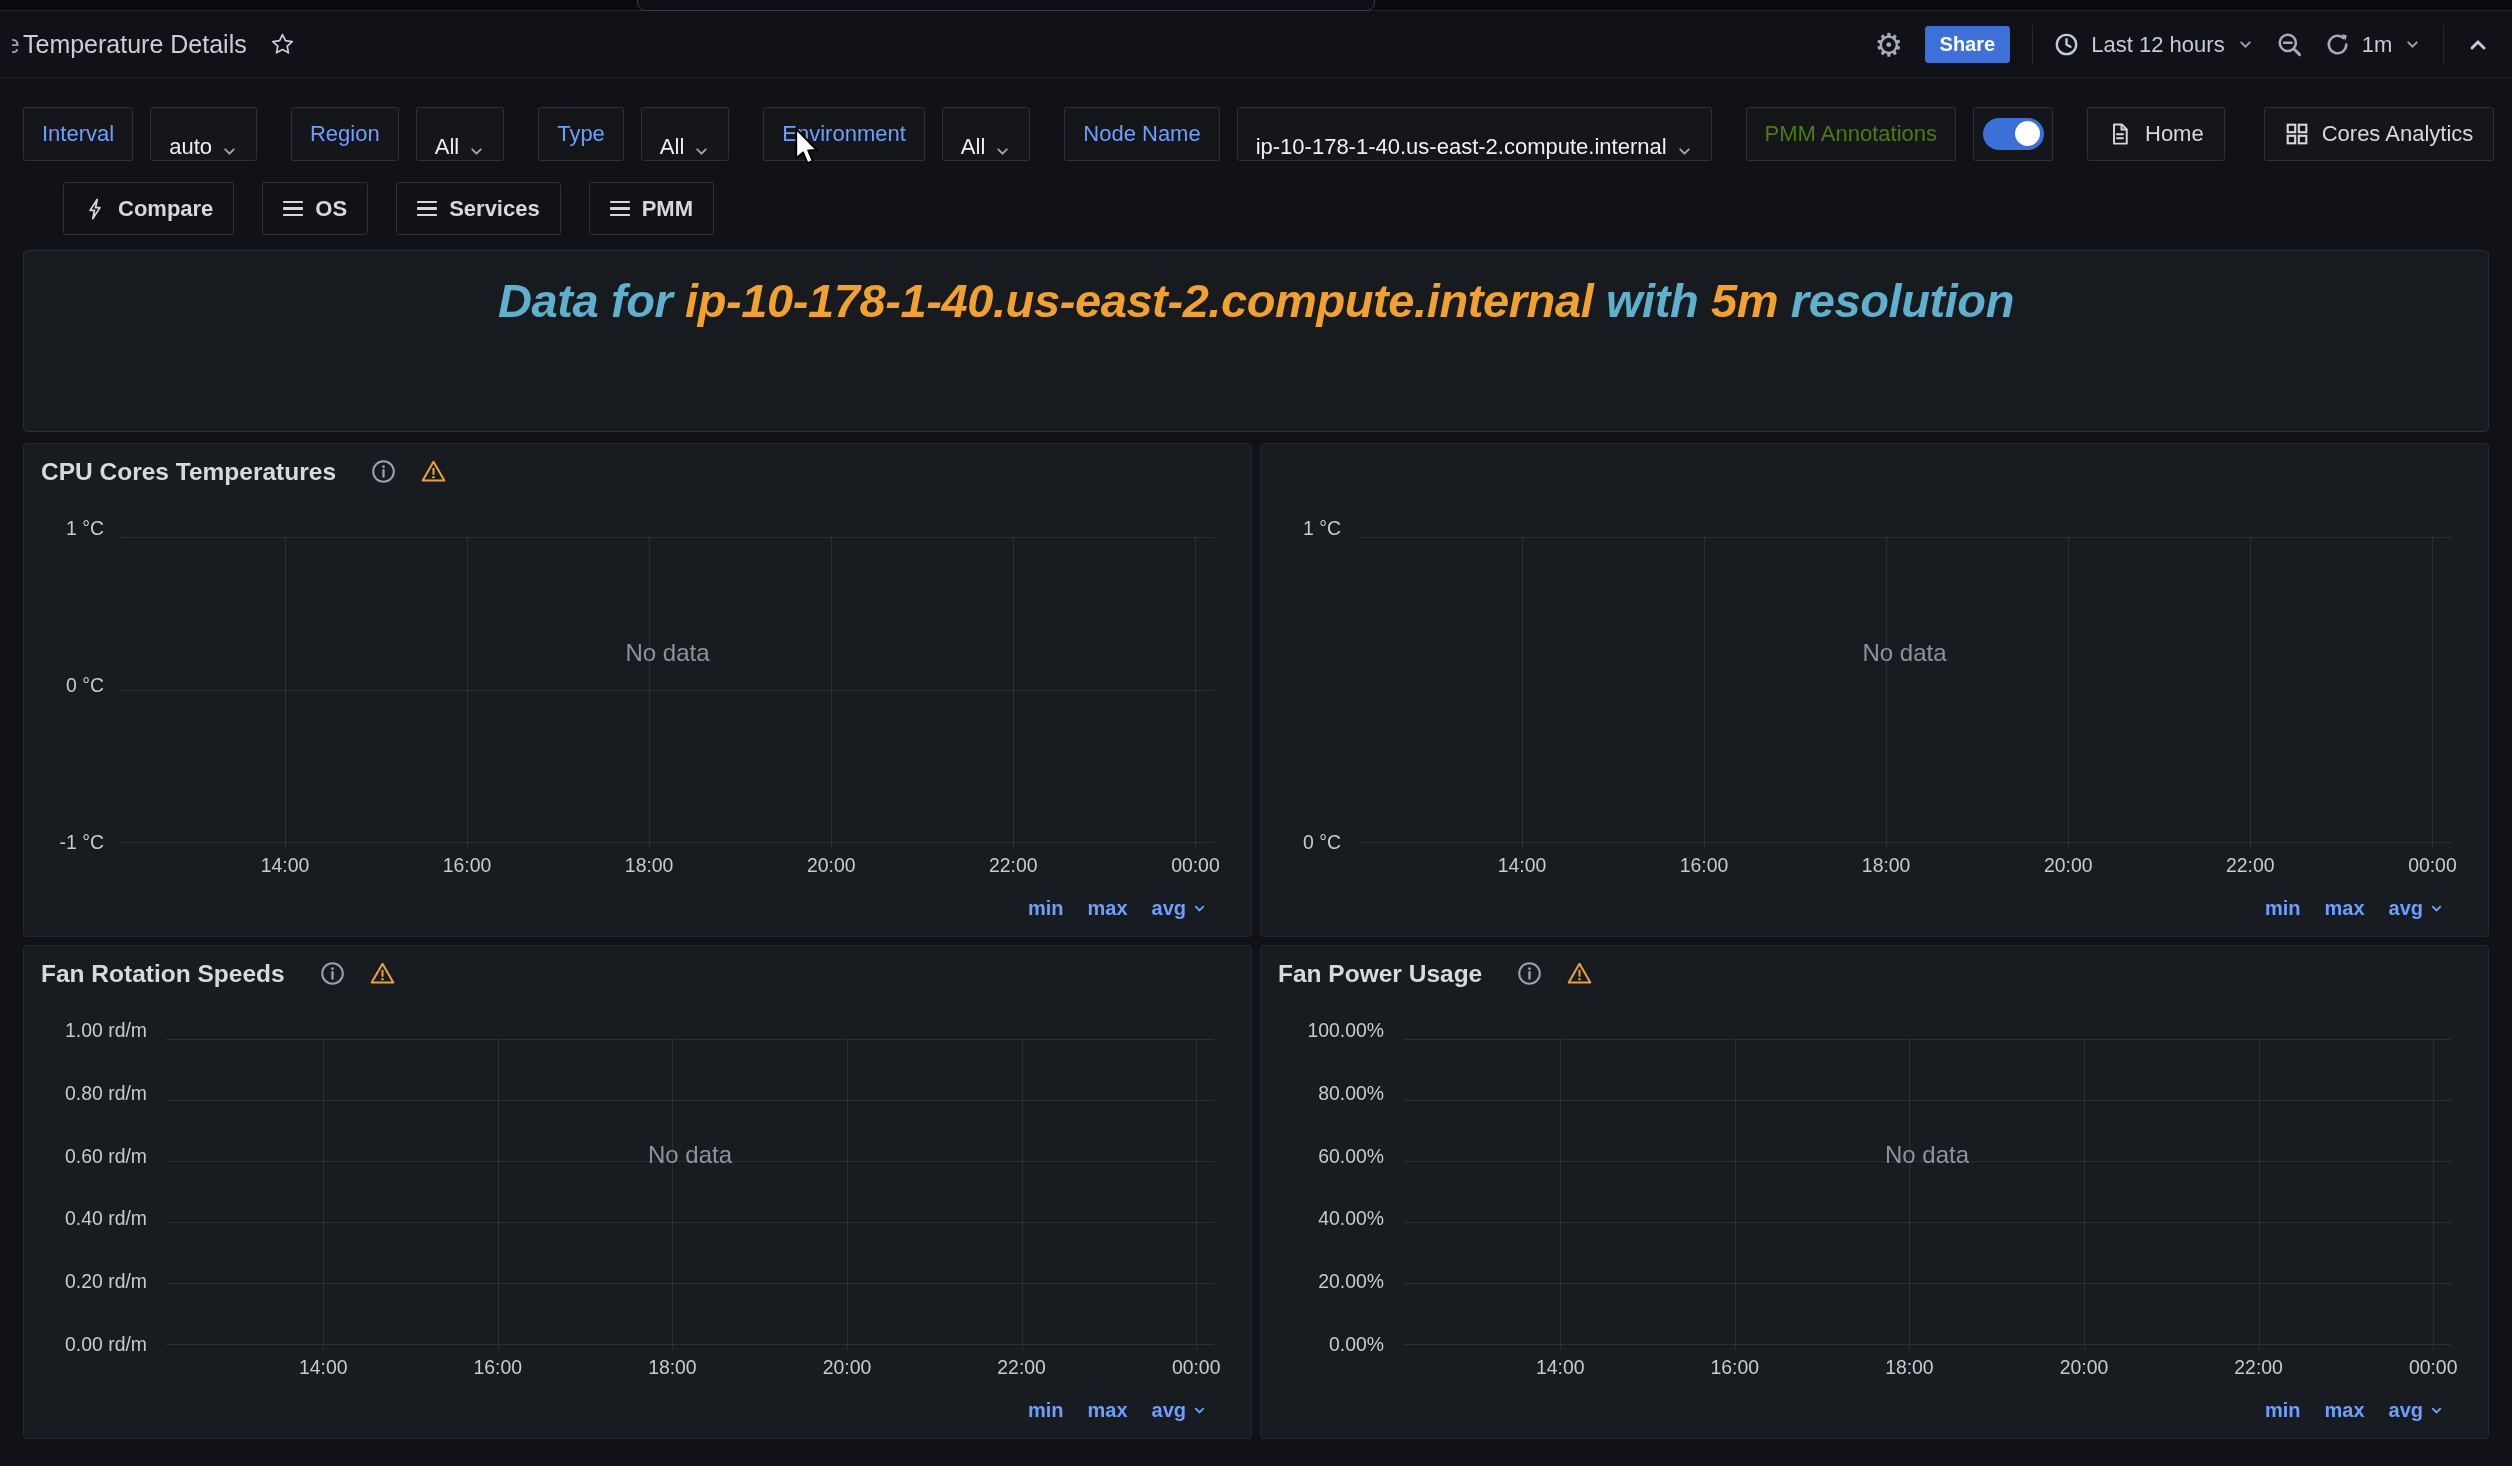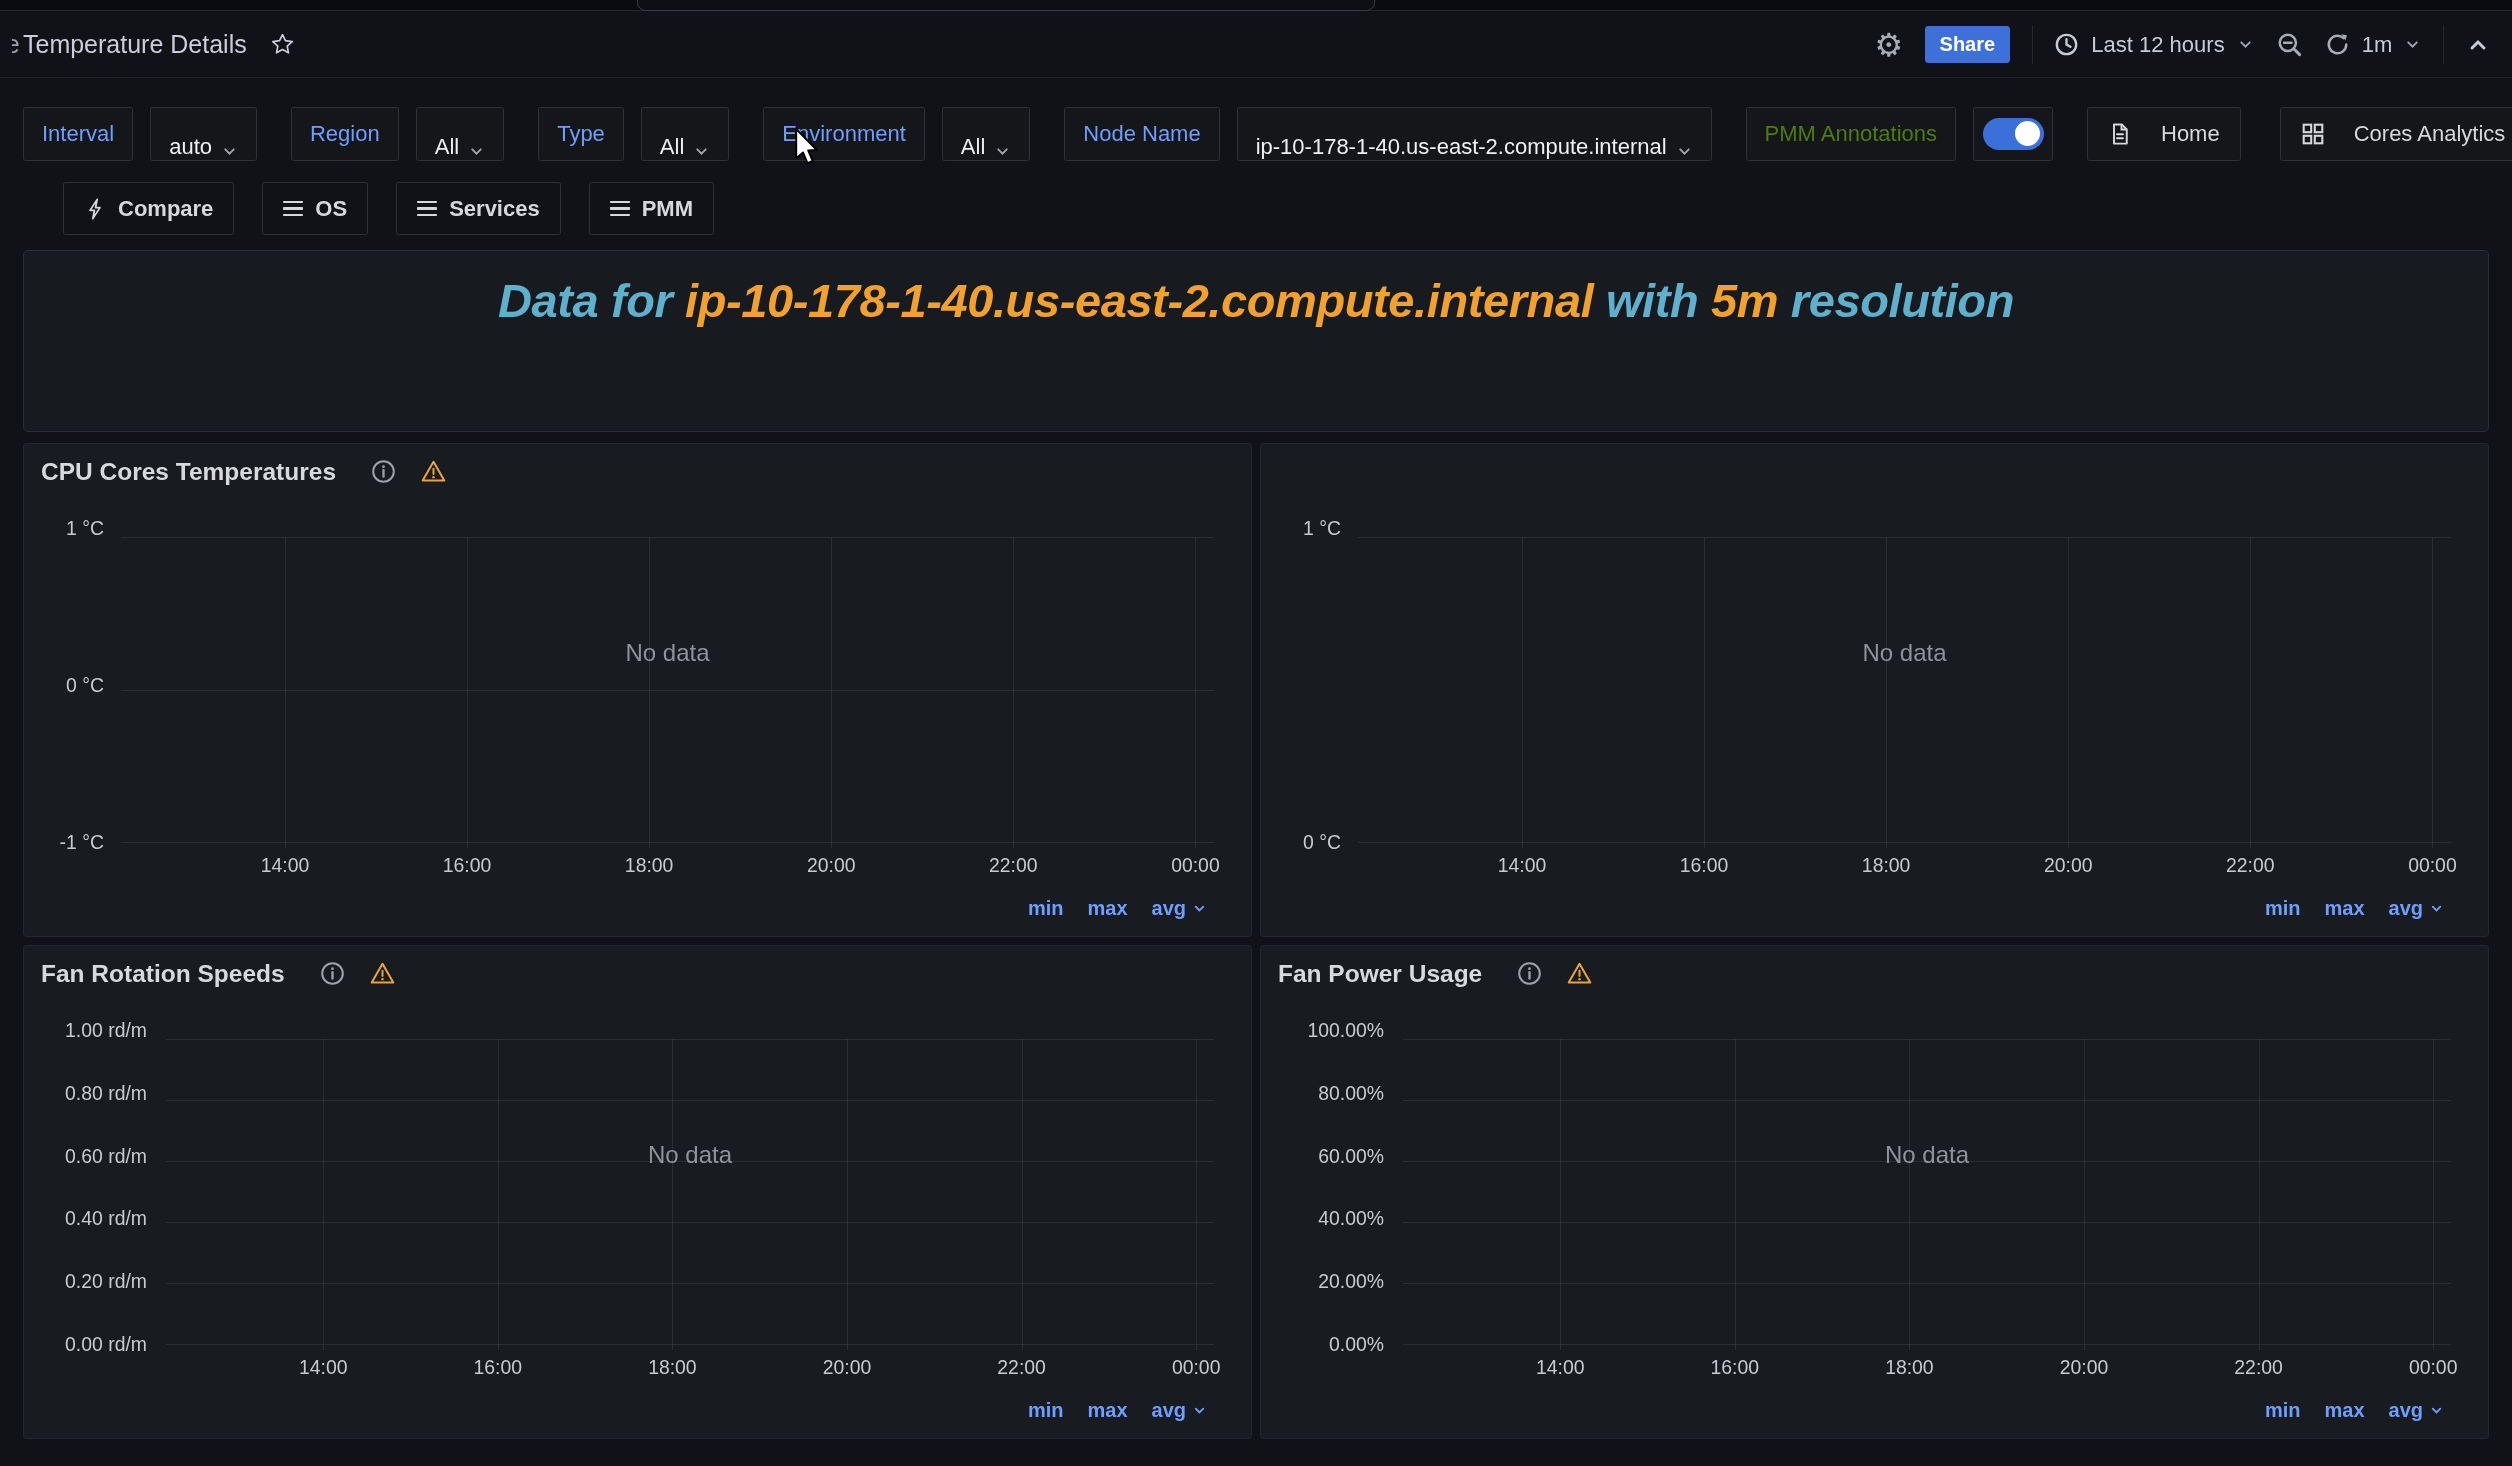--- a/index.html
+++ b/index.html
@@ -32,21 +32,21 @@
   
   .filters-row{position:absolute; top:107px; left:23px; right:23px; display:flex; align-items:center; gap:34px;}
   .f-group{display:flex; align-items:center; gap:17px;}
   .f-box{height:54px; background:var(--box_bg); border:0.8px solid var(--box_border); border-radius:2.5px; display:flex; align-items:center; padding:0 18px; white-space:nowrap;}
   .f-label{color:var(--link_blue); font-size:22px;}
   .f-value{color:#eef0f2; font-size:22px; gap:9px;align-items:flex-end;}
   .toggle-box{width:80px; justify-content:center; padding:0;}
   .toggle{position:relative; width:61px; height:32px; border-radius:16px; background:var(--toggle_blue);}
   .toggle .knob{position:absolute; right:3.4px; top:3.4px; width:25px; height:25px; border-radius:50%; background:#fff;}
   .filters-right{margin-left:auto; display:flex; align-items:center; gap:39px;}
-  .act-btn{height:54px; background:var(--box_bg); border:0.8px solid var(--box_border); border-radius:2.5px; display:flex; align-items:center; gap:29px; padding:0 20px; color:#d6d8dc; font-size:22px; font-weight:500; font-family:inherit; white-space:nowrap;}
+  .act-btn{height:54px; background:var(--box_bg); border:0.8px solid var(--box_border); border-radius:2.5px; display:flex; align-items:center; gap:13px; padding:0 20px; color:#d6d8dc; font-size:22px; font-weight:500; font-family:inherit; white-space:nowrap;}
 
   
   .links-row{position:absolute; top:182px; left:23px; display:flex; align-items:center; gap:28px;padding-left:40px;}
   .link-btn{height:53px; background:transparent; border:0.8px solid var(--box_border); border-radius:2.5px; display:flex; align-items:center; gap:12px; padding:0 20px; color:#d6d8dc; font-size:22px; font-weight:600; font-family:inherit;}
   .bars{display:flex; flex-direction:column; gap:4.2px;}
   .bars i{display:block; width:20px; height:2.5px; background:#d6d8dc; border-radius:0.8px;}
 
   
   .banner{position:absolute; top:250px; left:23px; right:23px; height:182px; background:#171a1e; border:0.8px solid var(--panel_border); border-radius:5px; text-align:center; padding-top:22px;}
   .banner-text{font-size:47px; font-weight:700; font-style:italic; color:var(--banner_teal); letter-spacing:-0.4px;}

